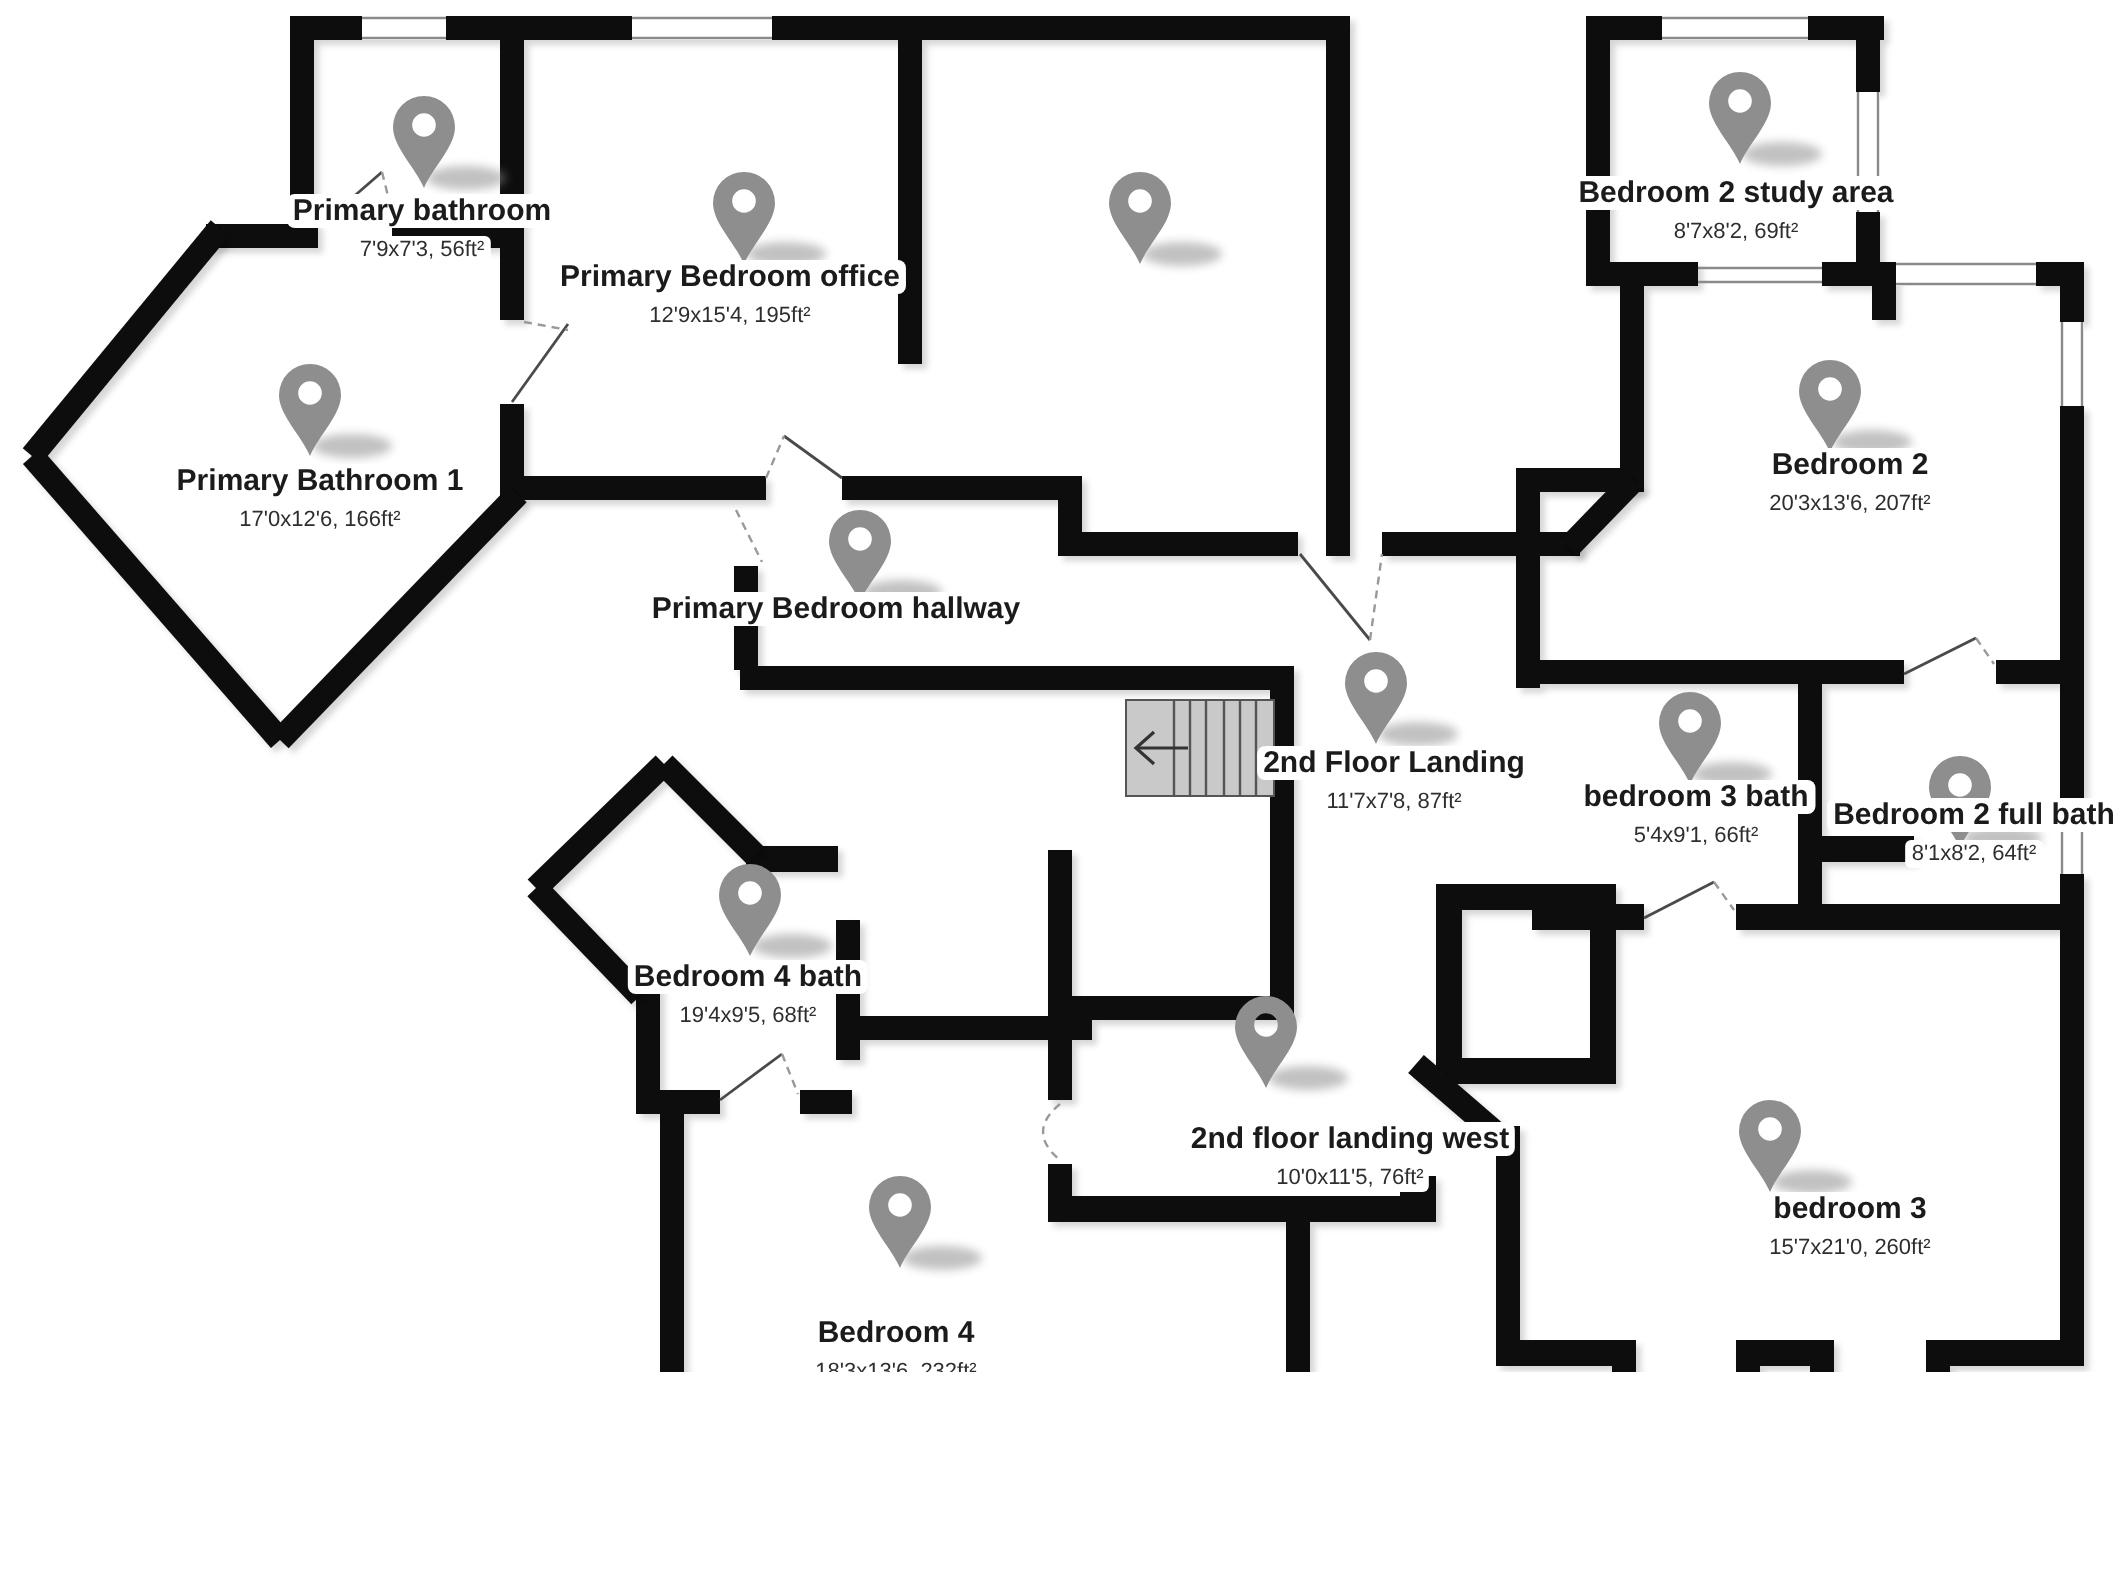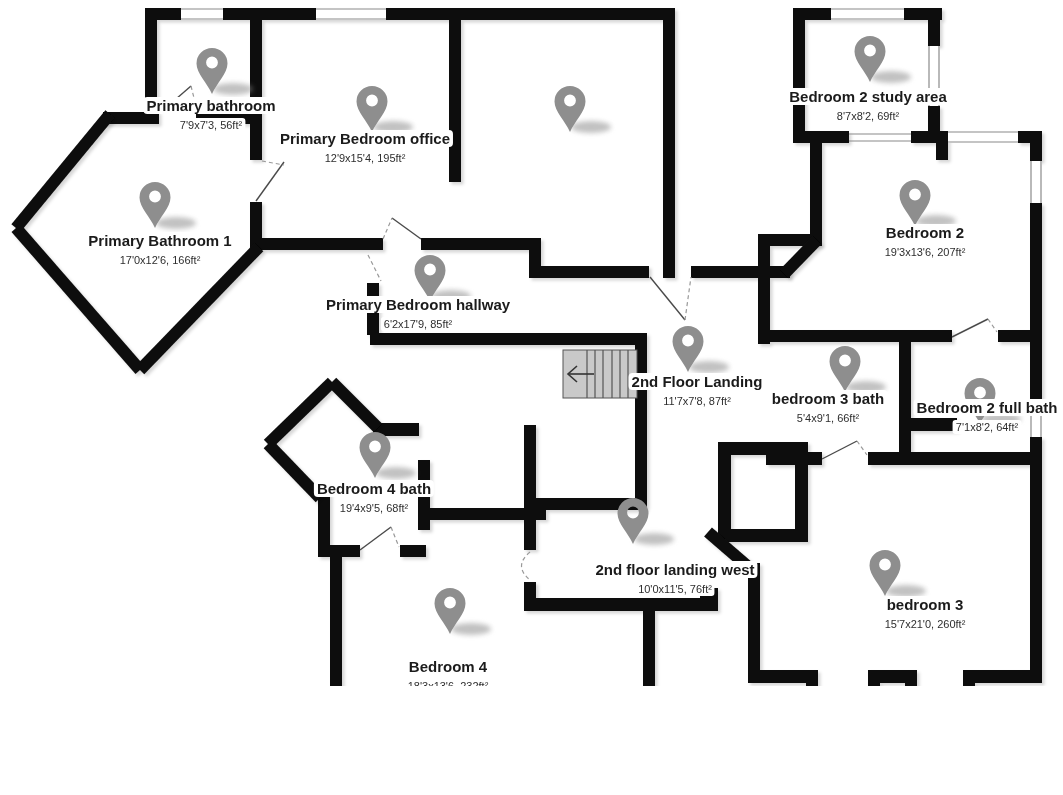--- a/index.html
+++ b/index.html
@@ -284,37 +284,36 @@
 <div class="room-label" style="left:868px;top:88px">
   <span class="room-name">Bedroom 2 study area</span>
   <span class="room-dims"><span>8'7x8'2, 69ft²</span></span>
 </div>
 <div class="room-label" style="left:160px;top:232px">
   <span class="room-name">Primary Bathroom 1</span>
   <span class="room-dims"><span>17'0x12'6, 166ft²</span></span>
 </div>
 <div class="room-label" style="left:925px;top:224px">
   <span class="room-name">Bedroom 2</span>
-  <span class="room-dims"><span>19'3x13'6, 207ft²</span></span>
+  <span class="room-dims"><span>20'3x13'6, 207ft²</span></span>
 </div>
 <div class="room-label" style="left:418px;top:296px">
   <span class="room-name">Primary Bedroom hallway</span>
-  <span class="room-dims"><span>6'2x17'9, 85ft²</span></span>
 </div>
 <div class="room-label" style="left:697px;top:373px">
   <span class="room-name">2nd Floor Landing</span>
   <span class="room-dims"><span>11'7x7'8, 87ft²</span></span>
 </div>
-<div class="room-label" style="left:828px;top:390px">
+<div class="room-label" style="left:848px;top:390px">
   <span class="room-name">bedroom 3 bath</span>
   <span class="room-dims"><span>5'4x9'1, 66ft²</span></span>
 </div>
 <div class="room-label" style="left:987px;top:399px">
   <span class="room-name">Bedroom 2 full bath</span>
-  <span class="room-dims"><span>7'1x8'2, 64ft²</span></span>
+  <span class="room-dims"><span>8'1x8'2, 64ft²</span></span>
 </div>
 <div class="room-label" style="left:374px;top:480px">
   <span class="room-name">Bedroom 4 bath</span>
   <span class="room-dims"><span>19'4x9'5, 68ft²</span></span>
 </div>
 <div class="room-label" style="left:675px;top:561px">
   <span class="room-name">2nd floor landing west</span>
   <span class="room-dims"><span>10'0x11'5, 76ft²</span></span>
 </div>
 <div class="room-label" style="left:925px;top:596px">

